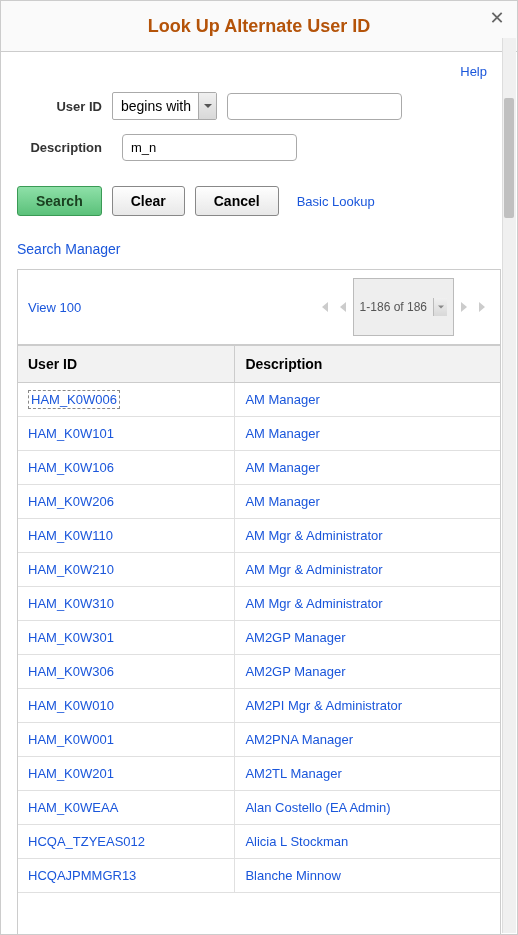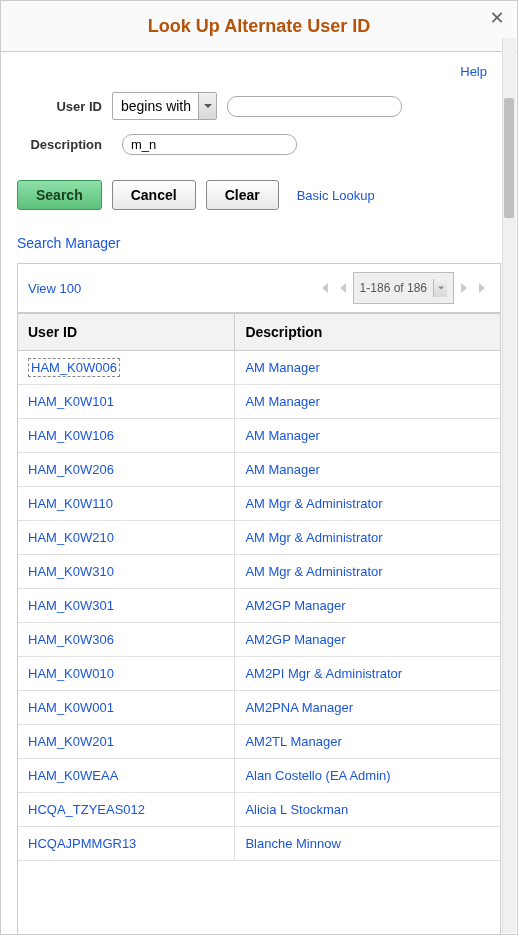--- a/index.html
+++ b/index.html
@@ -11,31 +11,31 @@
     .scrollbar-fake { position: absolute; right: 1px; top: 37px; bottom: 1px; width: 14px; background: #f0f0f0; border-left: 1px solid #ddd; }
     .scrollbar-thumb { position: absolute; right: 2px; top: 60px; width: 10px; height: 120px; background: #c0c0c0; border-radius: 2px; }
     .help-link { position: absolute; right: 30px; top: 12px; color: #1a56db; cursor: pointer; font-size: 13px; }
     .form-area { margin-top: 40px; margin-bottom: 25px; }
     .form-row { display: flex; align-items: center; margin-bottom: 14px; }
     .form-label { width: 95px; text-align: right; padding-right: 10px; color: #333; font-size: 13px; font-weight: bold; }
     .select-wrap { position: relative; display: inline-block; }
     select { appearance: none; -webkit-appearance: none; border: 1px solid #aaa; background: #fff; padding: 5px 24px 5px 8px; font-size: 14px; height: 28px; width: 105px; border-radius: 2px; }
     .select-btn { position: absolute; right: 1px; top: 1px; bottom: 1px; width: 18px; background: linear-gradient(#f0f0f0,#d8d8d8); border-left: 1px solid #aaa; display: flex; align-items: center; justify-content: center; pointer-events: none; }
     .select-btn svg { width: 8px; height: 8px; }
-    input[type="text"] { border: 1px solid #aaa; padding: 5px 8px; font-size: 13px; height: 21px; width: 175px; margin-left: 10px; border-radius: 10px; }
+    input[type="text"] { border: 1px solid #aaa; padding: 5px 8px; font-size: 13px; height: 27px; width: 175px; margin-left: 10px; border-radius: 4px; }
     .button-row { display: flex; align-items: center; gap: 10px; margin-bottom: 25px; }
     .btn { border: 1px solid #888; border-radius: 3px; padding: 6px 18px; font-size: 14px; font-weight: bold; cursor: pointer; background: linear-gradient(#fefefe,#e8e8e8); }
     .btn-search { background: linear-gradient(#8ee0a8,#5bc17a); border-color: #3a9a55; color: #1a4020; }
     .basic-link { color: #1a56db; cursor: pointer; margin-left: 8px; font-size: 13px; }
     .results-heading { color: #1a56db; font-size: 14px; margin-bottom: 12px; }
     .grid-border { border: 1px solid #ccc; }
     .grid-top { display: flex; align-items: center; justify-content: space-between; padding: 8px 10px; border-bottom: 1px solid #ccc; }
     .view-link { color: #1a56db; cursor: pointer; font-size: 13px; }
     .pager { display: flex; align-items: center; gap: 4px; }
-    .pager-range { display: inline-flex; align-items: center; border: 1px solid #bbb; background: #eee; padding: 6px 6px; font-size: 12px; color: #555; }
+    .pager-range { display: inline-flex; align-items: center; border: 1px solid #bbb; background: #eee; padding: 19px 6px; font-size: 12px; color: #555; }
     .pager-range .select-mini { width: 14px; height: 18px; background: linear-gradient(#f0f0f0,#d8d8d8); border-left: 1px solid #bbb; margin-left: 6px; display:flex;align-items:center;justify-content:center; }
     .nav-icon { width: 14px; height: 14px; display: inline-flex; align-items: center; justify-content: center; color: #bbb; cursor: pointer; }
     table { width: 100%; border-collapse: collapse; }
     th { text-align: left; background: #f2f2f2; padding: 10px 10px; font-size: 14px; font-weight: bold; border-bottom: 1px solid #ccc; border-top: 1px solid #ccc; }
     th:first-child { border-right: 1px solid #ccc; width: 45%; }
     td { padding: 9px 10px; border-bottom: 1px solid #e0e0e0; color: #1a56db; cursor: pointer; font-size: 13px; }
     td:first-child { border-right: 1px solid #e0e0e0; }
     tr:first-child td:first-child span { border: 1px dashed #888; padding: 1px 2px; }
     .inner-scroll { height: 740px; overflow: hidden; }
   </style>
@@ -74,22 +74,22 @@
     </div>
 
     <div class="form-row">
       <label class="form-label">Description</label>
       <input type="text" value="m_n" style="">
     </div>
   </div>
 
   <div class="button-row">
     <button class="btn btn-search">Search</button>
+    <button class="btn">Clear</button>
     <button class="btn">Cancel</button>
-    <button class="btn">Clear</button>
     <a class="basic-link">Basic Lookup</a>
   </div>
 
   <div class="results-heading">Search Manager</div>
 
   <div class="grid-border">
     <div class="grid-top">
       <a class="view-link">View 100</a>
       <div class="pager">
         <span class="nav-icon">

